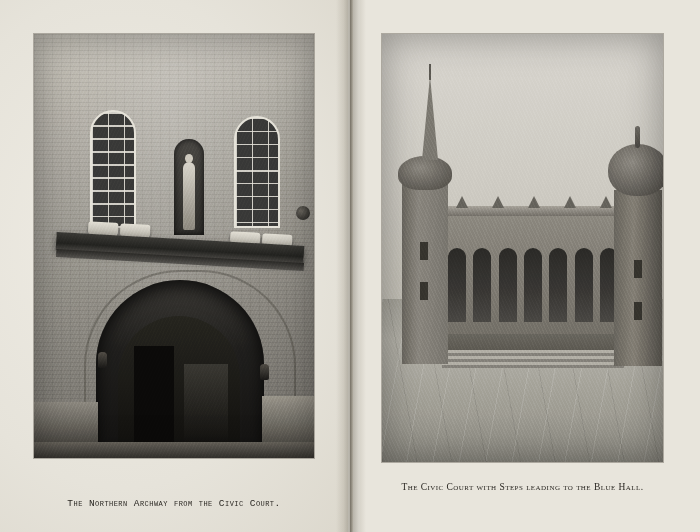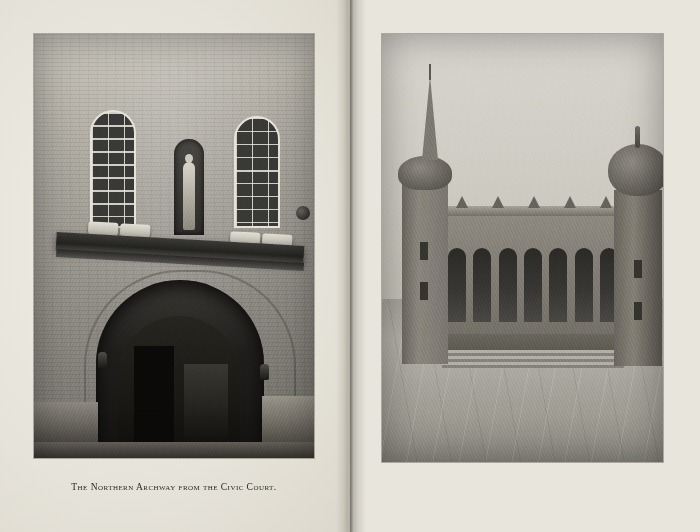--- a/index.html
+++ b/index.html
@@ -64,21 +64,21 @@
   .caption {
     position: absolute;
     text-align: center;
     color: #2a2722;
     font-family: "Liberation Serif", serif;
     font-size: 9.5px;
     letter-spacing: 0.45px;
     font-variant: small-caps;
     white-space: nowrap;
   }
-  .caption-left  { left: 34px;  top: 482px; width: 280px; }
+  .caption-left  { left: 34px;  top: 498px; width: 280px; font-family: Liberation Mono, monospace; }
   .caption-right { left: 382px; top: 482px; width: 281px; }
 
   
   .ph { position: absolute; inset: 0; }
 
   .l-sky {
     position: absolute; left: 0; top: 0; width: 100%; height: 100%;
     background: linear-gradient(170deg, #b9b5ac 0%, #a9a59c 40%, #9d998f 100%);
   }
   
@@ -413,14 +413,15 @@
         <div class="r-tower-win" style="left:20px; top:112px;"></div>
       </div>
       <div class="r-dome-r"></div>
       <div class="r-finial-r"></div>
 
       <div class="r-grain"></div>
       <div class="plate-vignette"></div>
     </div>
   </div>
 
+  <div class="caption caption-right">The Civic Court with Steps leading to the Blue Hall.</div>
 
 </div>
 
 </body></html>

